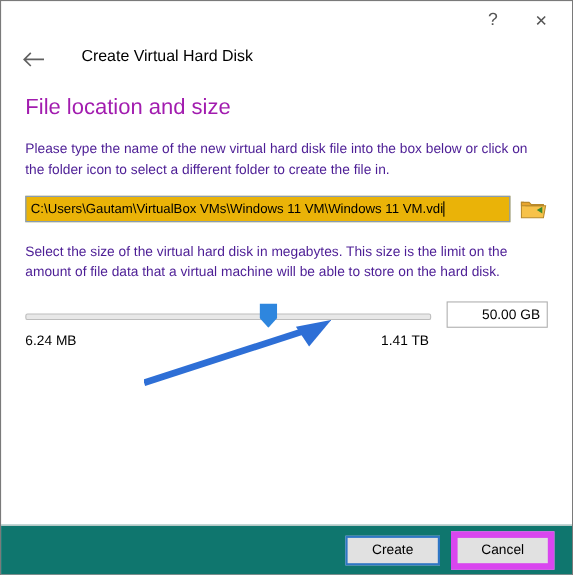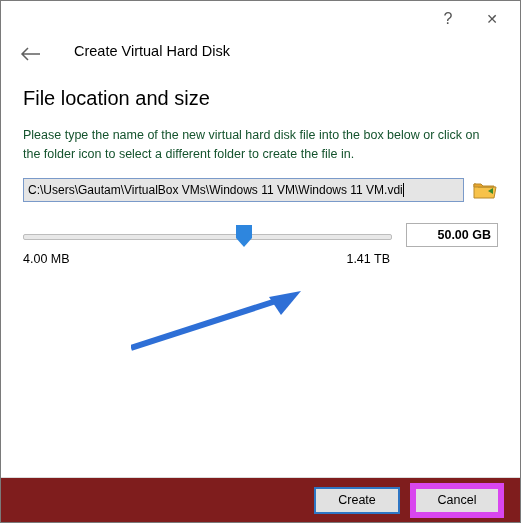--- a/index.html
+++ b/index.html
@@ -3,35 +3,35 @@
 <meta charset="utf-8">
 <style>
   html,body{margin:0;padding:0;font-family:"Segoe UI",Arial,sans-serif;font-size:12.5px;color:#000;background:#fff;}
   .window{width:521px;height:523px;border:1px solid #7a7a7a;box-sizing:border-box;position:relative;background:#fff;}
   .titlebar{height:36px;display:flex;justify-content:flex-end;align-items:center;padding-right:6px;}
   .titlebar .tbtn{width:44px;height:36px;display:flex;align-items:center;justify-content:center;color:#555;}
   .header{display:flex;padding:6px 34px 18px 18px;gap:19px;}
   .back-arrow{width:22px;height:22px;display:flex;align-items:center;justify-content:center;margin-right:14px;color:#555;}
   .header-title{font-size:14.5px;font-weight:400;color:#000;}
   .content{padding:0 22px 0 22px;}
-  h1.section-title{font-size:20px;font-weight:400;color:#000000;margin:4px 0 16px 0;}
-  .para{font-size:12.5px;color:#14532d;line-height:1.5;margin-bottom:14px;}
+  h1.section-title{font-size:20px;font-weight:400;color:#a21caf;margin:4px 0 16px 0;}
+  .para{font-size:12.5px;color:#4c1d95;line-height:1.5;margin-bottom:14px;}
   .file-row{display:flex;align-items:center;margin-bottom:18px;}
-  .path-box{flex:1;height:22px;border:1px solid #7a9ac9;background:#e5e5e5;display:flex;align-items:center;padding:0 4px;font-size:12px;overflow:hidden;white-space:nowrap;position:relative;}
+  .path-box{flex:1;height:22px;border:1px solid #7a9ac9;background:#eab308;display:flex;align-items:center;padding:0 4px;font-size:12px;overflow:hidden;white-space:nowrap;position:relative;}
   .path-box .cursor{display:inline-block;width:1px;height:14px;background:#000;margin-left:0;}
   .folder-btn{width:26px;height:22px;margin-left:8px;display:flex;align-items:center;justify-content:center;}
-  .slider-row{display:flex;align-items:center;margin-top:4px;font-weight:bold;}
+  .slider-row{display:flex;align-items:center;margin-top:4px;}
   .slider-wrap{flex:1;position:relative;height:30px;}
   .track{position:absolute;left:0;right:0;top:14px;height:4px;background:#e8e8e8;border:1px solid #bdbdbd;border-radius:2px;}
   .thumb{position:absolute;top:5px;width:16px;height:20px;left:60%;transform:translateX(-50%);}
   .thumb svg{display:block;}
   .size-box{width:78px;height:22px;border:1px solid #b0b0b0;background:#fff;display:flex;align-items:center;justify-content:flex-end;padding:0 6px;font-size:12.5px;margin-left:14px;}
   .slider-labels{display:flex;justify-content:space-between;font-size:12.5px;margin-top:2px;padding-right:108px;}
   .arrow-annot{position:absolute;pointer-events:none;}
-  .footer{position:absolute;left:0;right:0;bottom:0;height:44px;background:#7f1d1d;border-top:1px solid #dcdcdc;display:flex;justify-content:flex-end;align-items:center;padding-right:16px;gap:10px;}
+  .footer{position:absolute;left:0;right:0;bottom:0;height:44px;background:#0f766e;border-top:1px solid #dcdcdc;display:flex;justify-content:flex-end;align-items:center;padding-right:16px;gap:10px;}
   .btn{width:82px;height:23px;border:6px solid #d946ef;background:#e1e1e1;font-size:12.5px;display:flex;align-items:center;justify-content:center;cursor:default;}
   .btn.primary{border:2px solid #2e76c4;background:#e1e1e1;}
 </style>
 </head>
 <body>
 
 <div class="window">
 
   <div class="titlebar">
     <div class="tbtn">
@@ -63,36 +63,37 @@
       </div>
       <div class="folder-btn">
         <svg width="24" height="20" viewBox="0 0 24 20">
           <path d="M1 4 L1 18 L21 18 L23 7 L5 7 L3 4 Z" fill="#f7c24a" stroke="#b8892a"></path>
           <path d="M1 4 L8 4 L10 6 L21 6 L21 7 L1 7 Z" fill="#e8a52e" stroke="#b8892a"></path>
           <path d="M15 11 L20 8 L20 14 Z" fill="#3a8a2e"></path>
         </svg>
       </div>
     </div>
 
+    <div class="para">Select the size of the virtual hard disk in megabytes. This size is the limit on the amount of file data that a virtual machine will be able to store on the hard disk.</div>
 
     <div class="slider-row">
       <div class="slider-wrap">
         <div class="track"></div>
         <div class="thumb">
           <svg width="16" height="22" viewBox="0 0 16 22">
               <path d="M0 0 L16 0 L16 13 L8 22 L0 13 Z" fill="#2e86de"></path>
             </svg>
         </div>
       </div>
       <div class="size-box">
         <span>50.00 GB</span>
       </div>
     </div>
     <div class="slider-labels">
-      <span>4.00 MB</span>
+      <span>6.24 MB</span>
       <span>1.41 TB</span>
     </div>
   </div>
 
   <svg class="arrow-annot" style="left:130px;top:290px;" width="170" height="60" viewBox="0 0 170 60">
     <line x1="0" y1="57" x2="145" y2="10" stroke="#2e6fd6" stroke-width="6"></line>
     <polygon points="170,0 138,6 150,24" fill="#2e6fd6"></polygon>
   </svg>
   <svg class="arrow-annot" style="left:180px;top:480px;" width="140" height="20" viewBox="0 0 140 20">
     <line x1="0" y1="10" x2="115" y2="10" stroke="#2e6fd6" stroke-width="6"></line>

